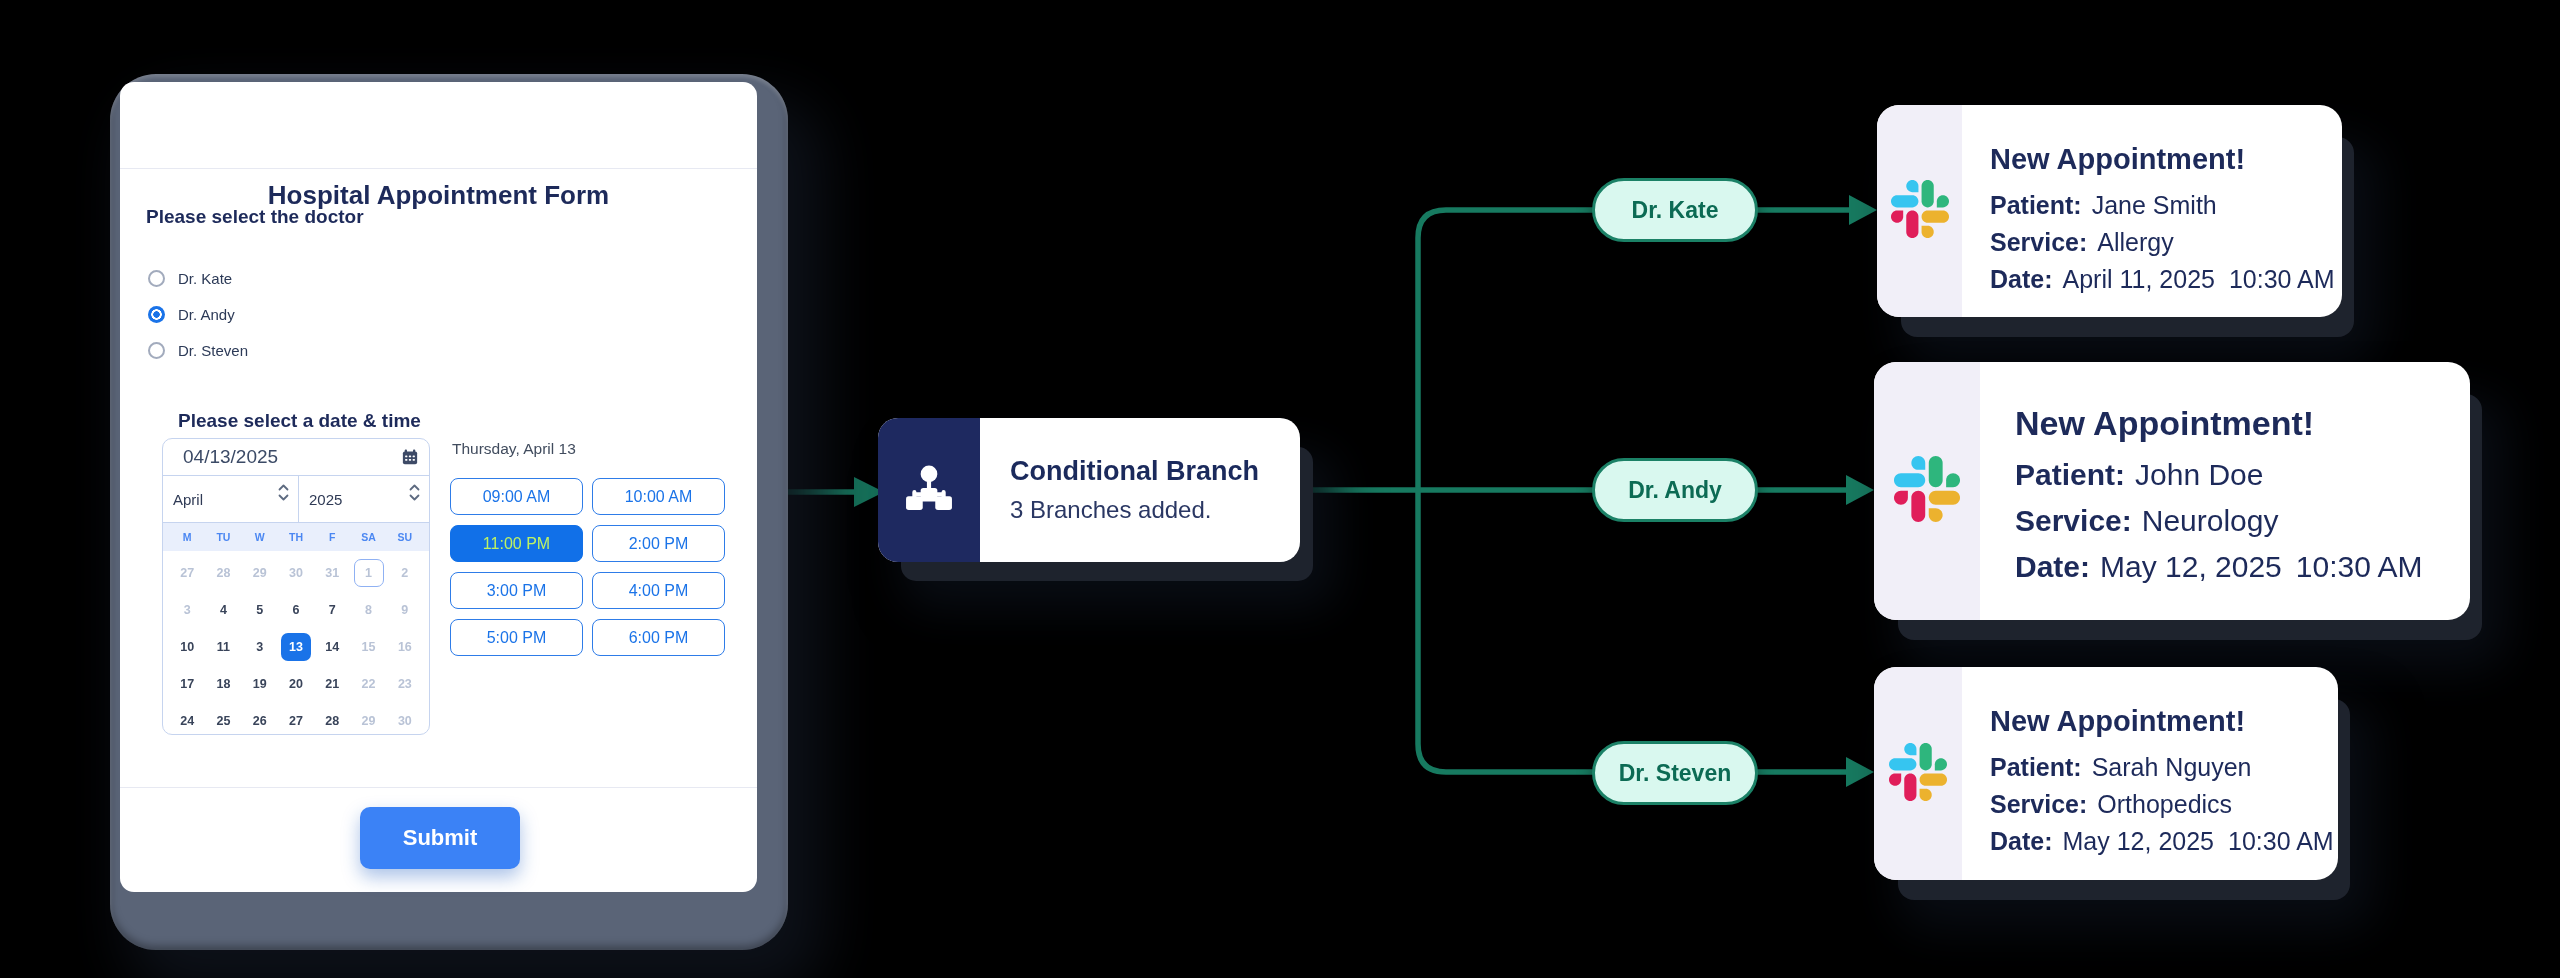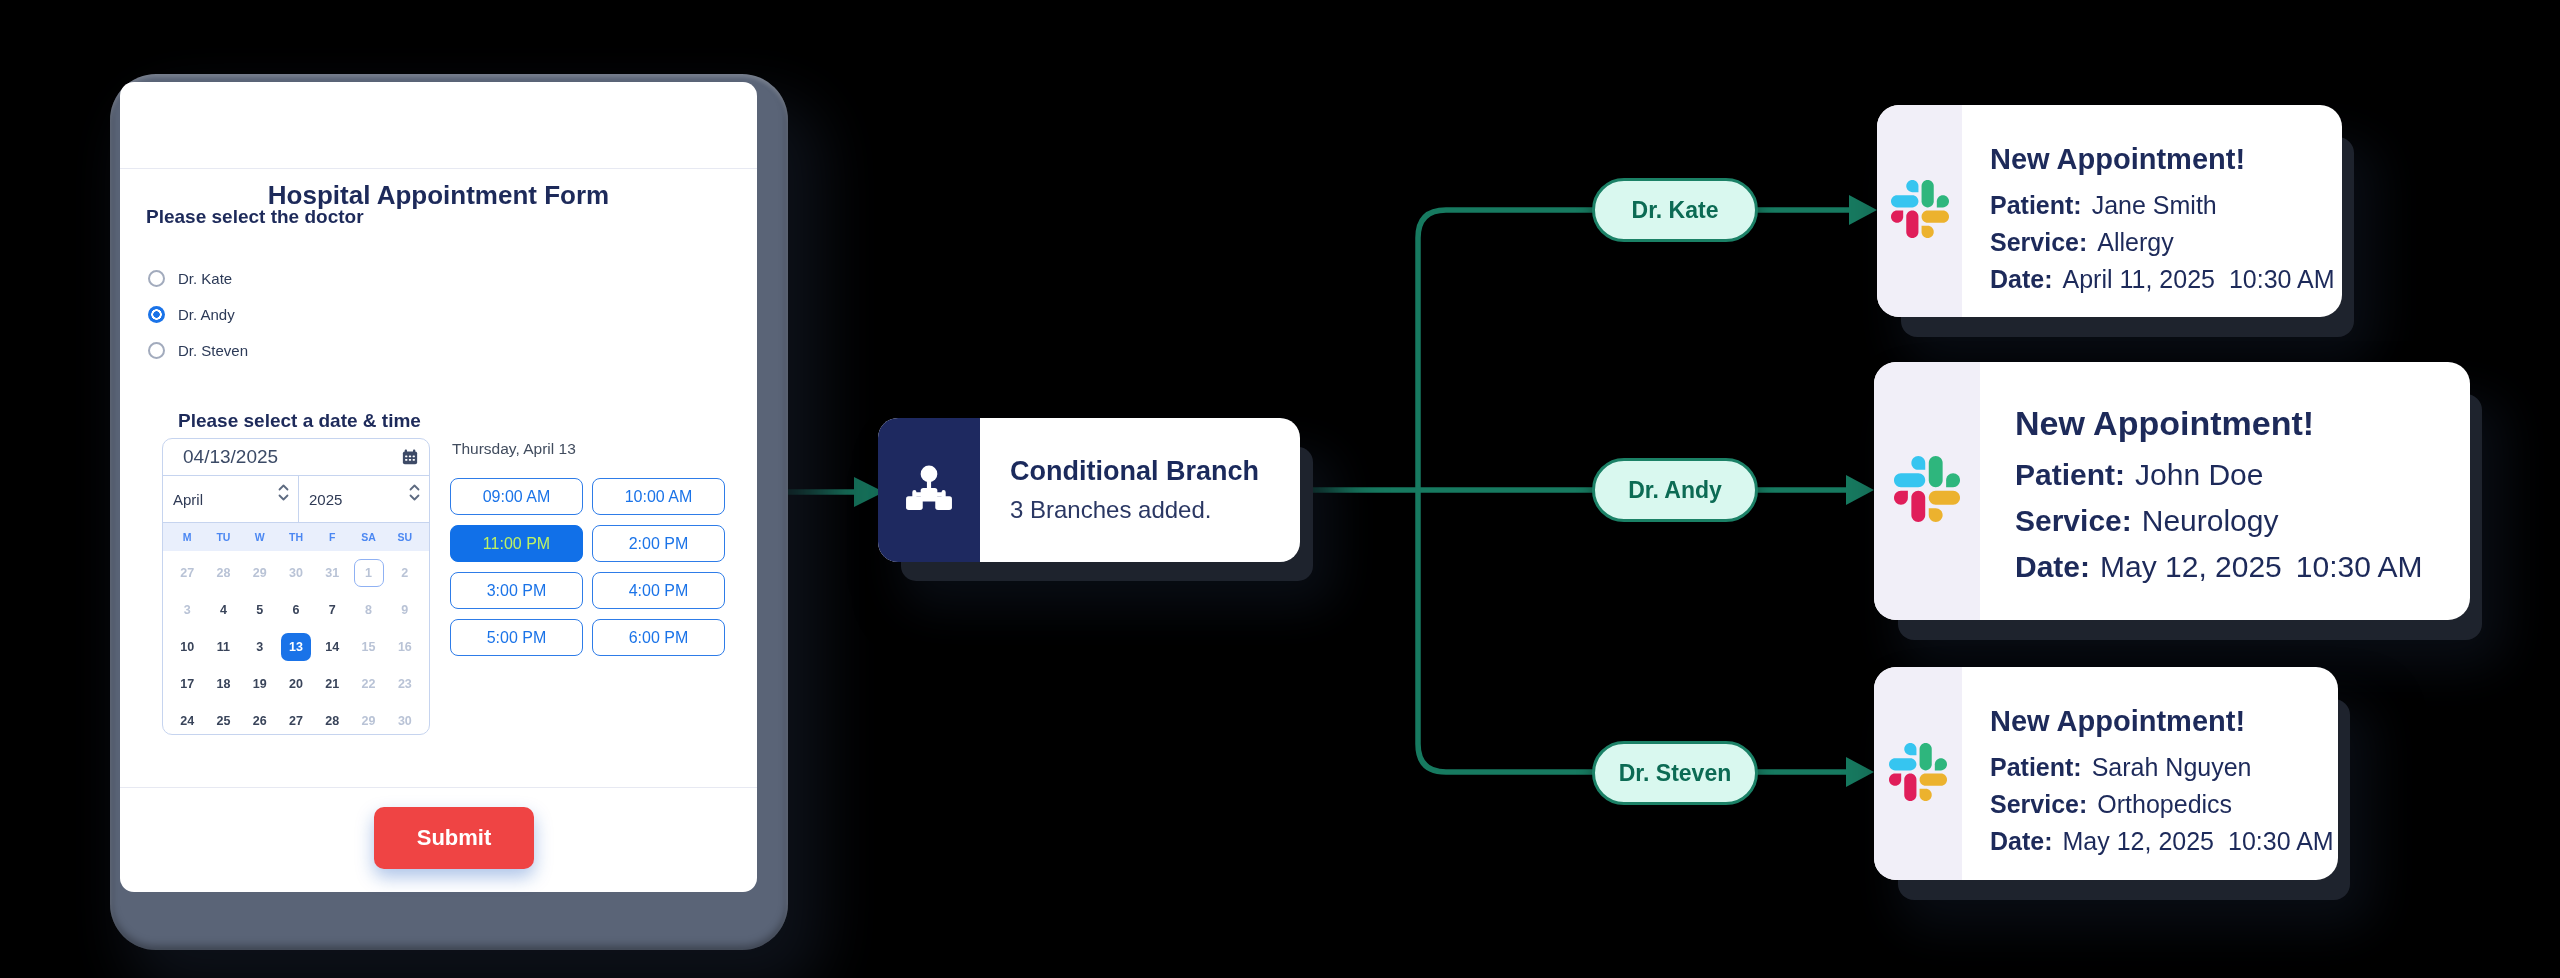--- a/index.html
+++ b/index.html
@@ -40,21 +40,21 @@
   .day.selected .pad{background:#1a73e8;color:#fff;}
   .day.outlined .pad{border:1.5px solid #8fb1f3;color:#b9c3d6;}
 
   
   .slot-header{position:absolute;left:332px;top:358px;font-size:15.5px;color:#414c5e;}
   #slot-grid{position:absolute;left:330px;top:396px;width:276px;display:grid;grid-template-columns:133px 133px;column-gap:9px;row-gap:10px;}
   .slot{height:37px;border:1.6px solid #2e7ce8;border-radius:8px;box-sizing:border-box;display:flex;align-items:center;justify-content:center;
     font-size:16px;font-weight:400;color:#1a73e8;background:#fff;cursor:pointer;}
   .slot.sel{background:#1170e8;border-color:#1170e8;color:#bef264;}
 
-  .submit-btn{position:absolute;left:254px;top:725px;width:160px;height:62px;border:none;border-radius:10px;background:#ef4444;
+  .submit-btn{position:absolute;left:240px;top:725px;width:160px;height:62px;border:none;border-radius:10px;background:#3b82f6;
     color:#fff;font-size:22px;font-weight:700;font-family:inherit;cursor:pointer;box-shadow:0 8px 18px rgba(16,84,190,.35);}
 
   
   .connectors{position:absolute;left:0;top:0;width:2560px;height:978px;pointer-events:none;}
 
   
   .node{position:absolute;left:878px;top:418px;width:422px;height:144px;border-radius:20px;background:#fff;display:flex;
     box-shadow:18px 24px 0 -5px #1e232d, 30px 40px 46px 6px rgba(10,14,22,.9);}
   .node-iconbox{width:102px;border-radius:20px 0 0 20px;background:#1e2960;display:flex;align-items:center;justify-content:center;}
   .node-text{flex:1;display:flex;flex-direction:column;justify-content:center;padding-left:30px;gap:9px;}

